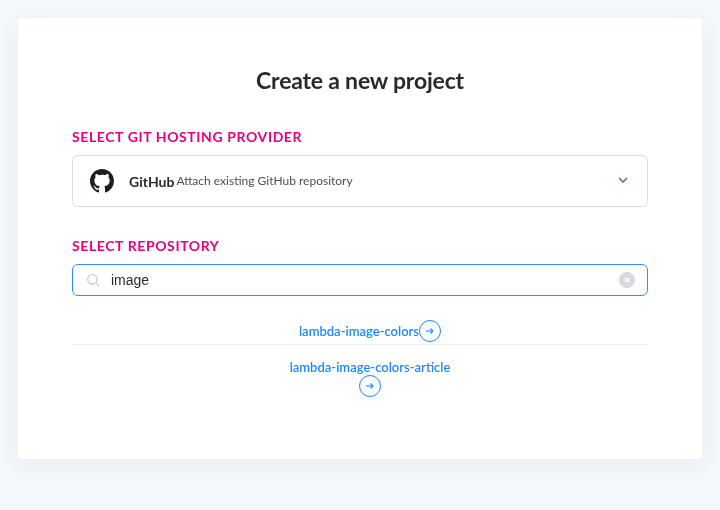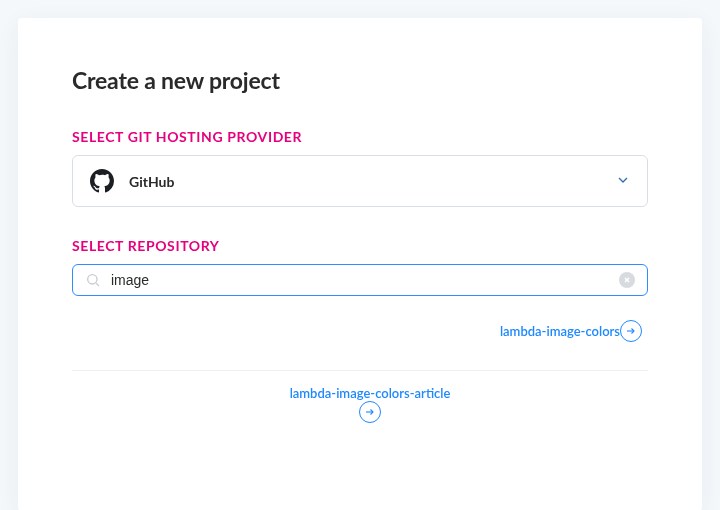--- a/index.html
+++ b/index.html
@@ -18,20 +18,21 @@
     border-radius: 4px;
     box-shadow: 0 6px 24px rgba(20,30,50,0.06);
     padding: 48px 54px 60px 54px;
   }
   h1.title {
     font-size: 23px;
     font-weight: 700;
     color: #2a2a2a;
     letter-spacing: -0.2px;
     margin-bottom: 34px;
+    text-align: center;
   }
   .section-label-row {
     display: flex;
     justify-content: space-between;
     align-items: baseline;
     margin-bottom: 10px;
   }
   .section-label {
     font-size: 14px;
     font-weight: 700;
@@ -88,22 +89,22 @@
     background:#d7dbe0; color:#ffffff;
     display:flex; align-items:center; justify-content:center;
     font-size:10px; line-height:1;
     cursor:pointer;
   }
 
   .repo-list { }
   .repo-item {
     display:flex;
     align-items:center;
-    justify-content:flex-end;
-    padding: 14px 6px 28px 26px;
+    justify-content:center;
+    padding: 14px 6px 2px 26px;
     border-bottom: 1px solid #eef0f3;
     cursor:pointer;
   }
   .repo-item:last-child { border-bottom: none; flex-direction: column; }
   .repo-name {
     font-size: 13px;
     font-weight:600;
     color:#1e88ff;
   }
   .go-circle {
@@ -132,20 +133,21 @@
         0-.19-.01-.82-.01-1.49-2.01.37-2.53-.49-2.69-.94-.09-.23-.48-.94-.82-1.13-.28-.15-.68-.52-.01-.53.63-.01
         1.08.58 1.23.82.72 1.21 1.87.87 2.33.66.07-.52.28-.87.51-1.07-1.78-.2-3.64-.89-3.64-3.95
         0-.87.31-1.59.82-2.15-.08-.2-.36-1.02.08-2.12 0 0 .67-.21 2.2.82a7.5 7.5 0 0 1 2-.27c.68 0
         1.36.09 2 .27 1.53-1.04 2.2-.82 2.2-.82.44 1.1.16 1.92.08 2.12.51.56.82 1.27.82 2.15 0
         3.07-1.87 3.75-3.65 3.95.29.25.54.73.54 1.48 0 1.07-.01 1.93-.01 2.2 0 .21.15.46.55.38A8.013
         8.013 0 0 0 16 8c0-4.42-3.58-8-8-8z"></path>
       </svg>
     </span>
     <div class="provider-text">
       <span class="provider-name">GitHub</span>
+      <span class="provider-sub">Attach existing GitHub repository</span>
     </div>
     <span class="chevron">
       <svg width="16" height="16" viewBox="0 0 24 24" fill="none" stroke="currentColor" stroke-width="2">
         <polyline points="6 9 12 15 18 9"></polyline>
       </svg>
     </span>
   </div>
 
   <div class="section-label-row">
     <span class="section-label">SELECT REPOSITORY</span>

